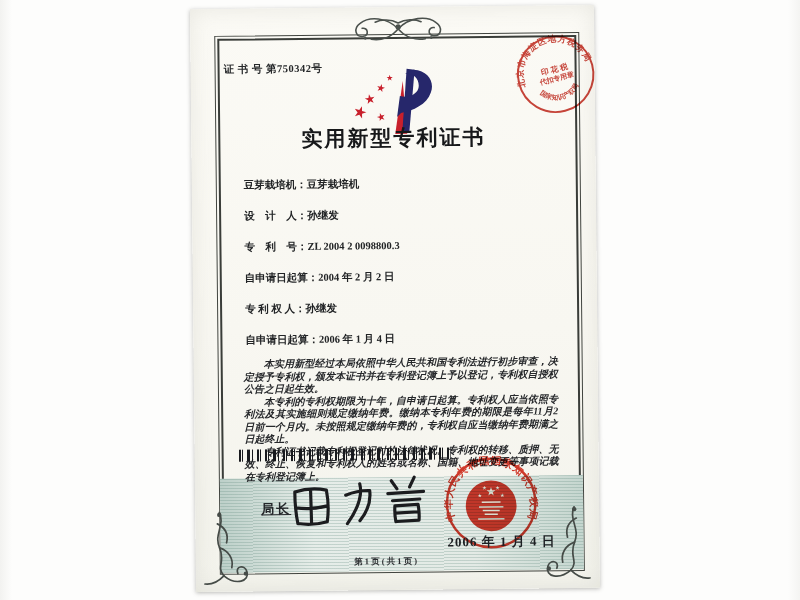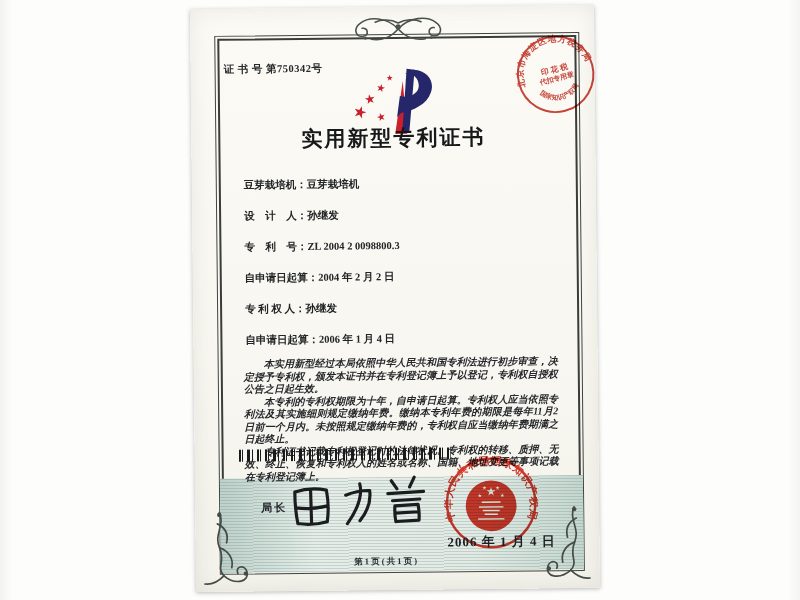--- a/index.html
+++ b/index.html
@@ -52,21 +52,21 @@
     background:repeating-linear-gradient(90deg,
       #181a1e 0 2px,rgba(0,0,0,0) 2px 3px,
       #181a1e 3px 4px,rgba(0,0,0,0) 4px 8px,
       #181a1e 8px 11px,rgba(0,0,0,0) 11px 13px,
       #181a1e 13px 14px,rgba(0,0,0,0) 14px 18px,
       #181a1e 18px 20px,rgba(0,0,0,0) 20px 21px,
       #181a1e 21px 22px,rgba(0,0,0,0) 22px 26px);
   }
   .signer-label{
     position:absolute;left:66px;top:492px;
-    font-size:11px;font-weight:bold;color:#24262a;letter-spacing:2px;
+    font-size:13px;font-weight:bold;color:#24262a;letter-spacing:2px;text-decoration:underline;
   }
   .signature{position:absolute;left:92px;top:464px;width:158px;height:60px;transform:rotate(-3deg);}
   .sr{position:absolute;width:1px;height:1px;overflow:hidden;clip:rect(0 0 0 0);white-space:nowrap;}
   .seal{mix-blend-mode:multiply;}
   .seal-top{position:absolute;left:324px;top:28px;width:82px;height:82px;transform:rotate(-14deg);opacity:.92;}
   .seal-bottom{position:absolute;left:249px;top:450px;width:94px;height:94px;opacity:.95;}
   .issue-date{
     position:absolute;left:252px;top:527px;
     font-size:13px;font-weight:bold;color:#1c1e22;letter-spacing:1px;white-space:pre;
   }

